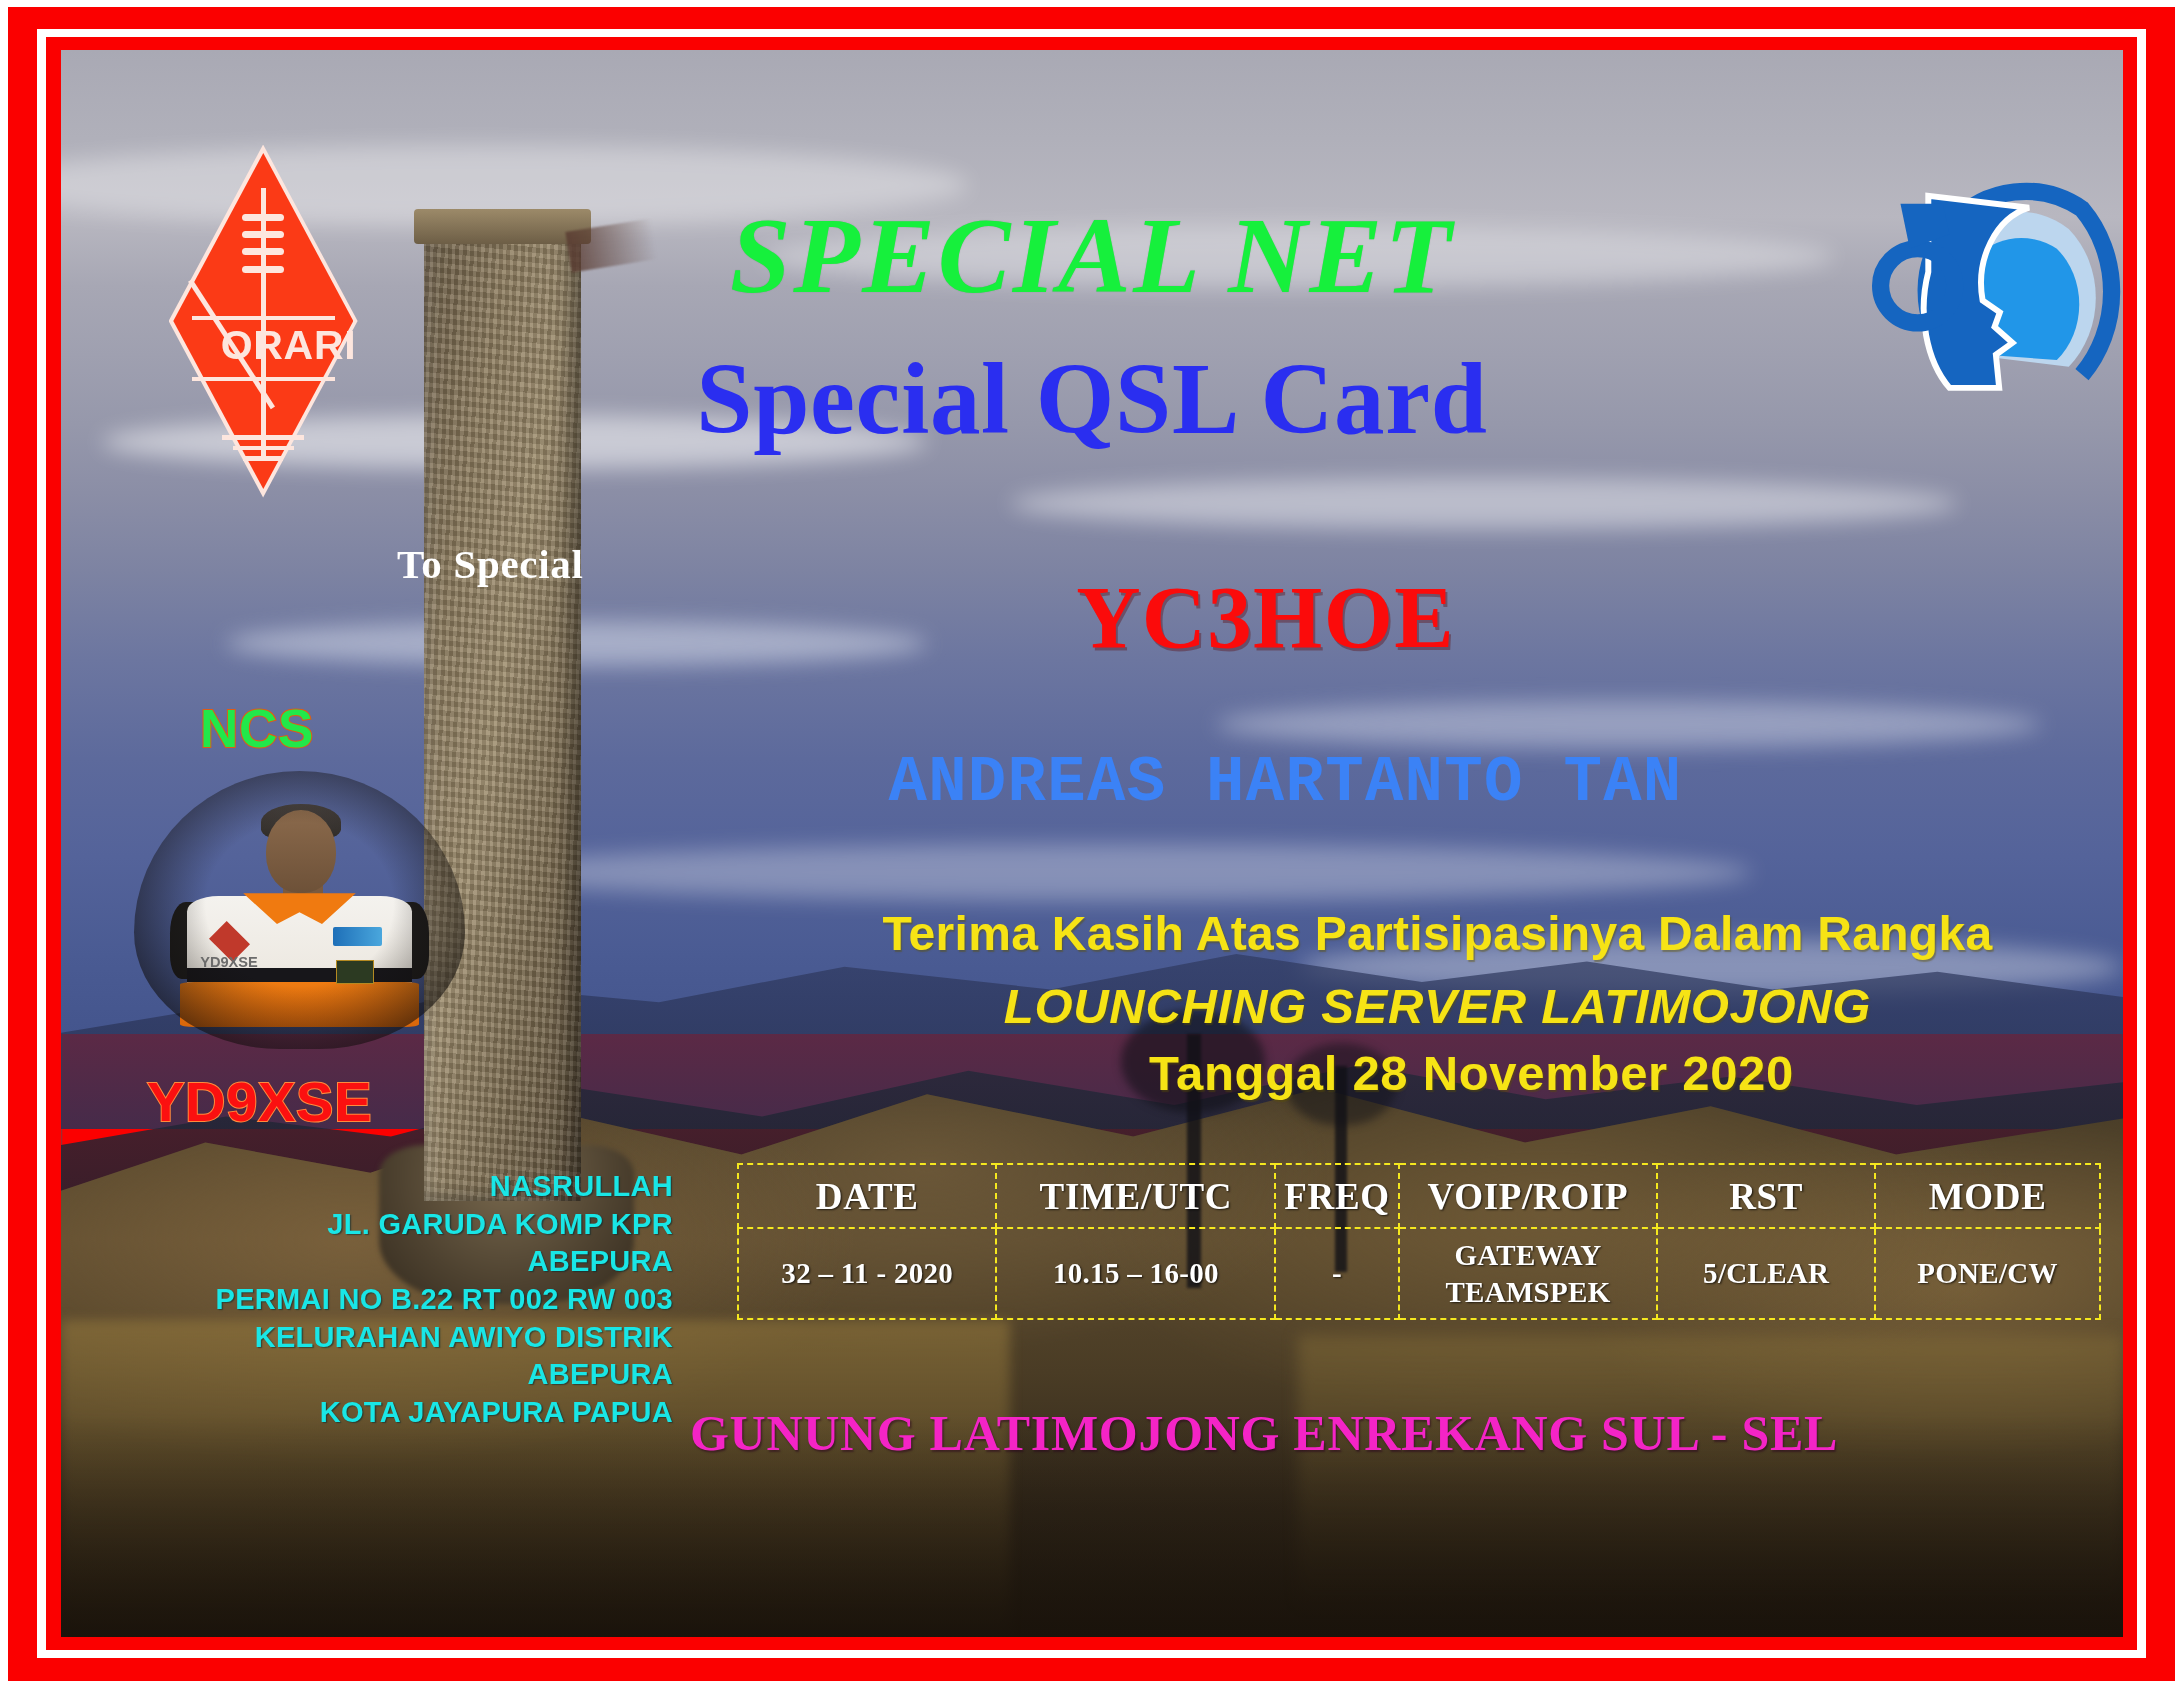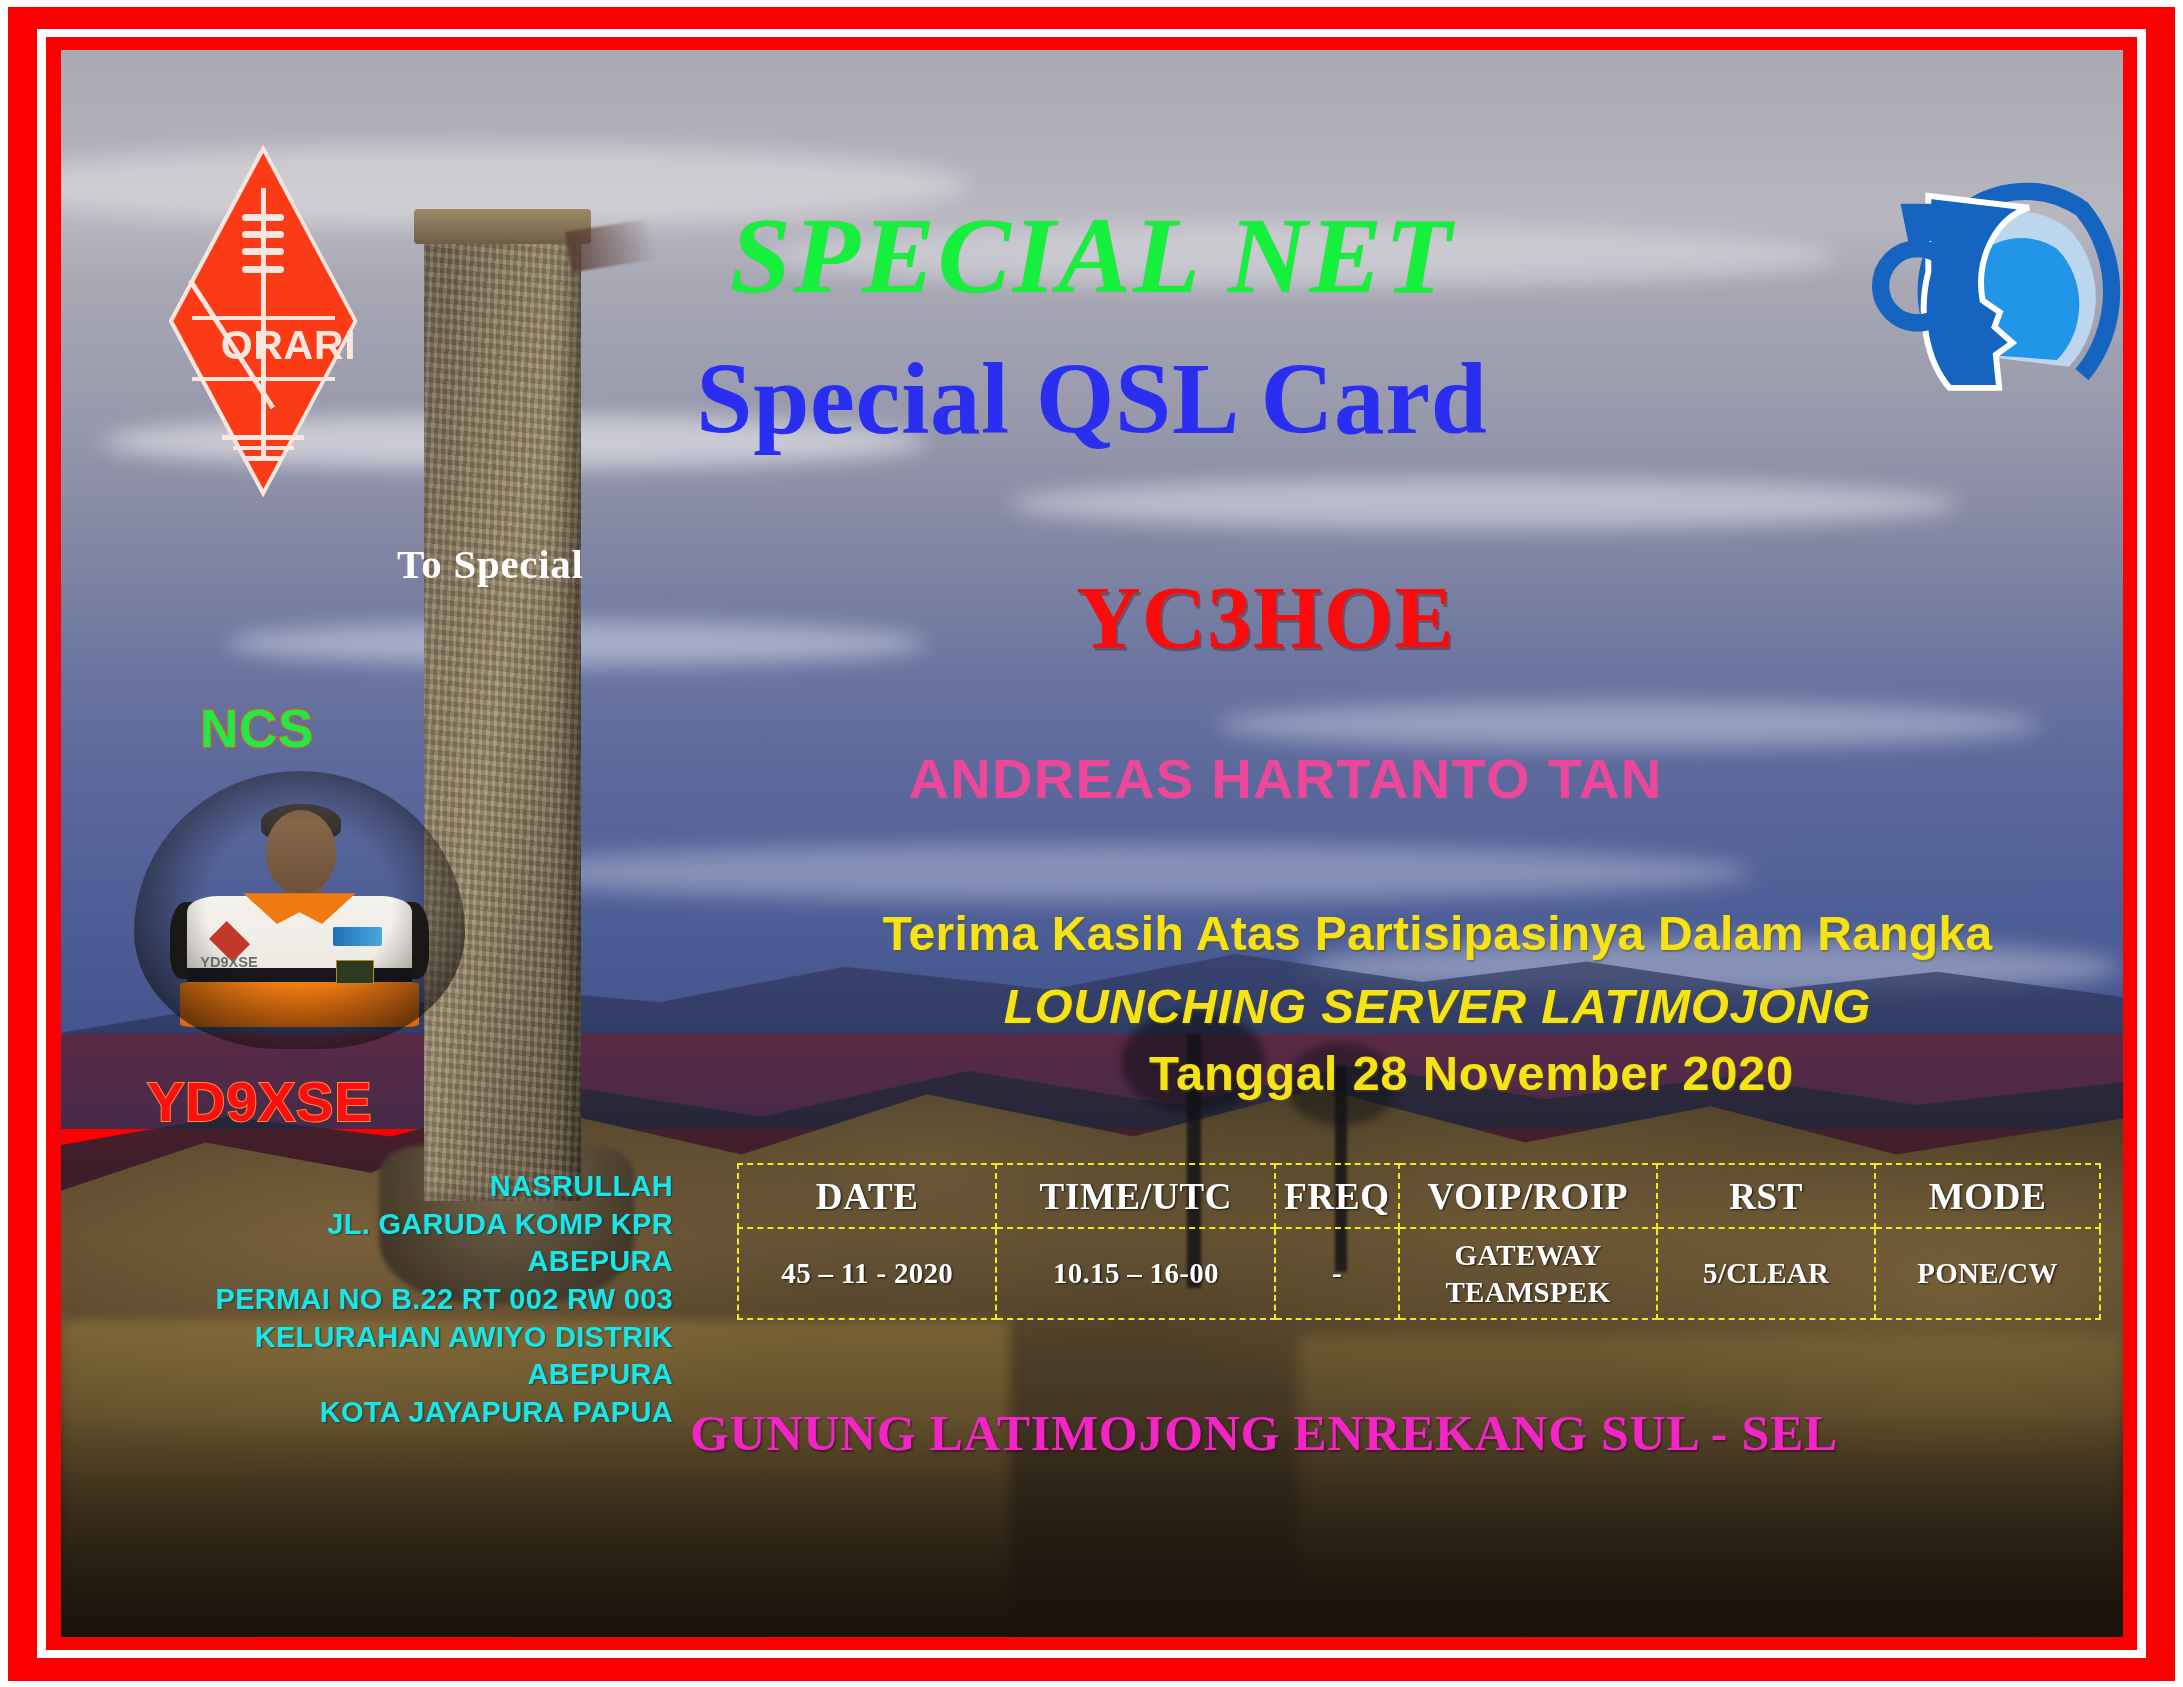--- a/index.html
+++ b/index.html
@@ -122,22 +122,22 @@
     font-family:"Liberation Serif",serif;font-weight:bold;font-size:101px;line-height:1;
     letter-spacing:0.7px;}
 
   .to-station{left:336px;top:490px;color:#ffffff;font-family:"Liberation Serif",serif;
     font-weight:bold;font-size:41px;letter-spacing:0.7px;}
 
   .callsign{left:814px;top:523px;width:781px;text-align:center;color:#fb0b0b;
     font-family:"Liberation Serif",serif;font-weight:bold;font-size:89px;line-height:1;
     letter-spacing:1.3px;text-shadow:2px 2.6px 0 rgba(90,0,0,.35);}
 
-  .opname{left:662px;top:701px;width:1125px;text-align:center;color:#ec4899;
-    font-family:Liberation Sans, sans-serif;font-weight:bold;font-size:56px;line-height:1;
+  .opname{left:662px;top:701px;width:1125px;text-align:center;color:#3b82f6;
+    font-family:Liberation Mono, monospace;font-weight:bold;font-size:64px;line-height:1;
     letter-spacing:1.3px;}
 
   .thanks{left:715px;top:860px;width:1323px;text-align:center;color:#f6e315;
     font-family:"Liberation Sans",sans-serif;font-weight:bold;font-size:48px;line-height:1;
     letter-spacing:0.3px;text-shadow:1.3px 2px 1.3px rgba(90,80,0,.45);}
   .event{left:715px;top:932px;width:1323px;text-align:center;color:#f6e315;
     font-family:"Liberation Sans",sans-serif;font-weight:bold;font-style:italic;
     font-size:49px;line-height:1;letter-spacing:0.7px;text-shadow:1.3px 2px 1.3px rgba(90,80,0,.45);}
   .eventdate{left:749px;top:999px;width:1323px;text-align:center;color:#f6e315;
     font-family:"Liberation Sans",sans-serif;font-weight:bold;font-size:49px;line-height:1;
@@ -322,21 +322,21 @@
       <tbody>
           <tr>
         <th class="c0">DATE</th>
         <th class="c1">TIME/UTC</th>
         <th class="c2">FREQ</th>
         <th class="c3">VOIP/ROIP</th>
         <th class="c4">RST</th>
         <th class="c5">MODE</th>
       </tr>
       <tr>
-        <td>45 – 11 - 2020</td>
+        <td>32 – 11 - 2020</td>
         <td>10.15 – 16-00</td>
         <td>-</td>
         <td>
           <span>GATEWAY</span><br>
           <span>TEAMSPEK</span>
         </td>
         <td>5/CLEAR</td>
         <td>PONE/CW</td>
       </tr>
     </tbody>

